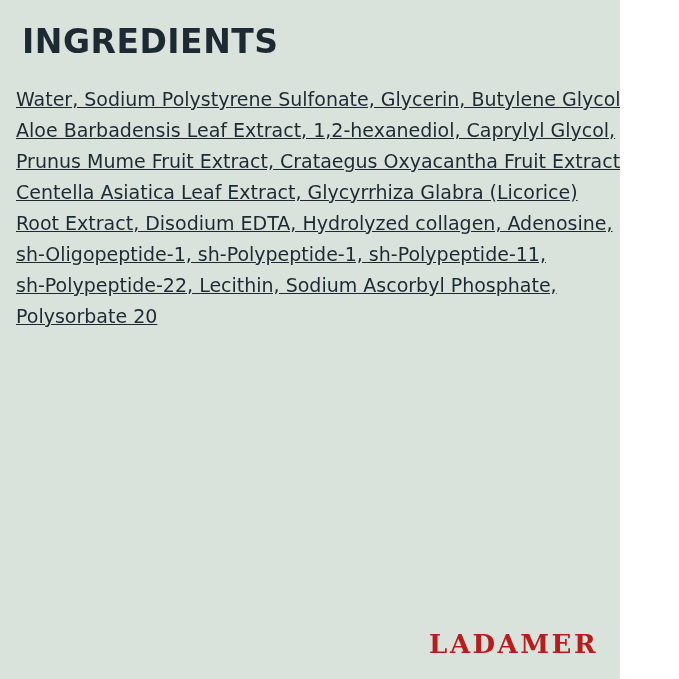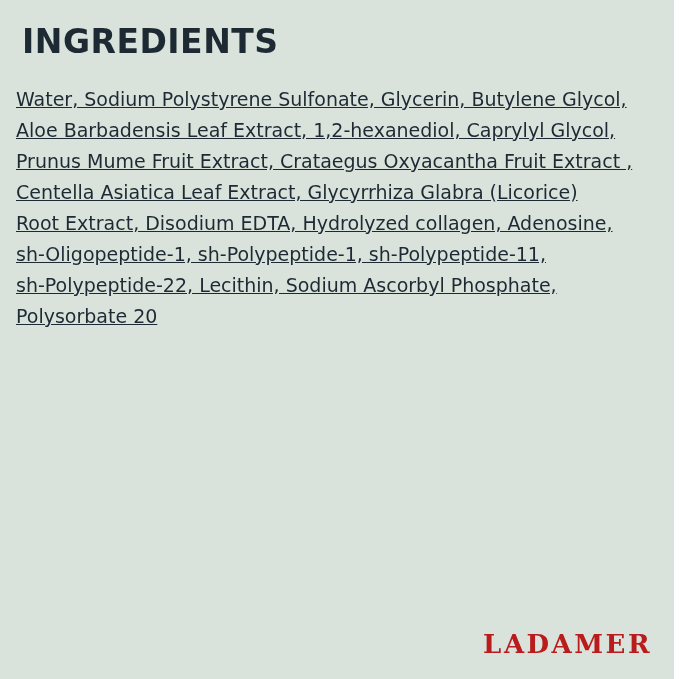--- a/index.html
+++ b/index.html
@@ -7,21 +7,21 @@
     padding: 0;
   }
   body {
     width: 679px;
     height: 679px;
     background: #ffffff;
     font-family: "DejaVu Sans", sans-serif;
   }
   .panel {
     position: relative;
-    width: 674px;
+    width: 620px;
     height: 679px;
     background: #d9e3dc;
     box-sizing: border-box;
     overflow: hidden;
   }
   .title {
     position: absolute;
     left: 22px;
     top: 24px;
     font-family: "DejaVu Sans", sans-serif;

